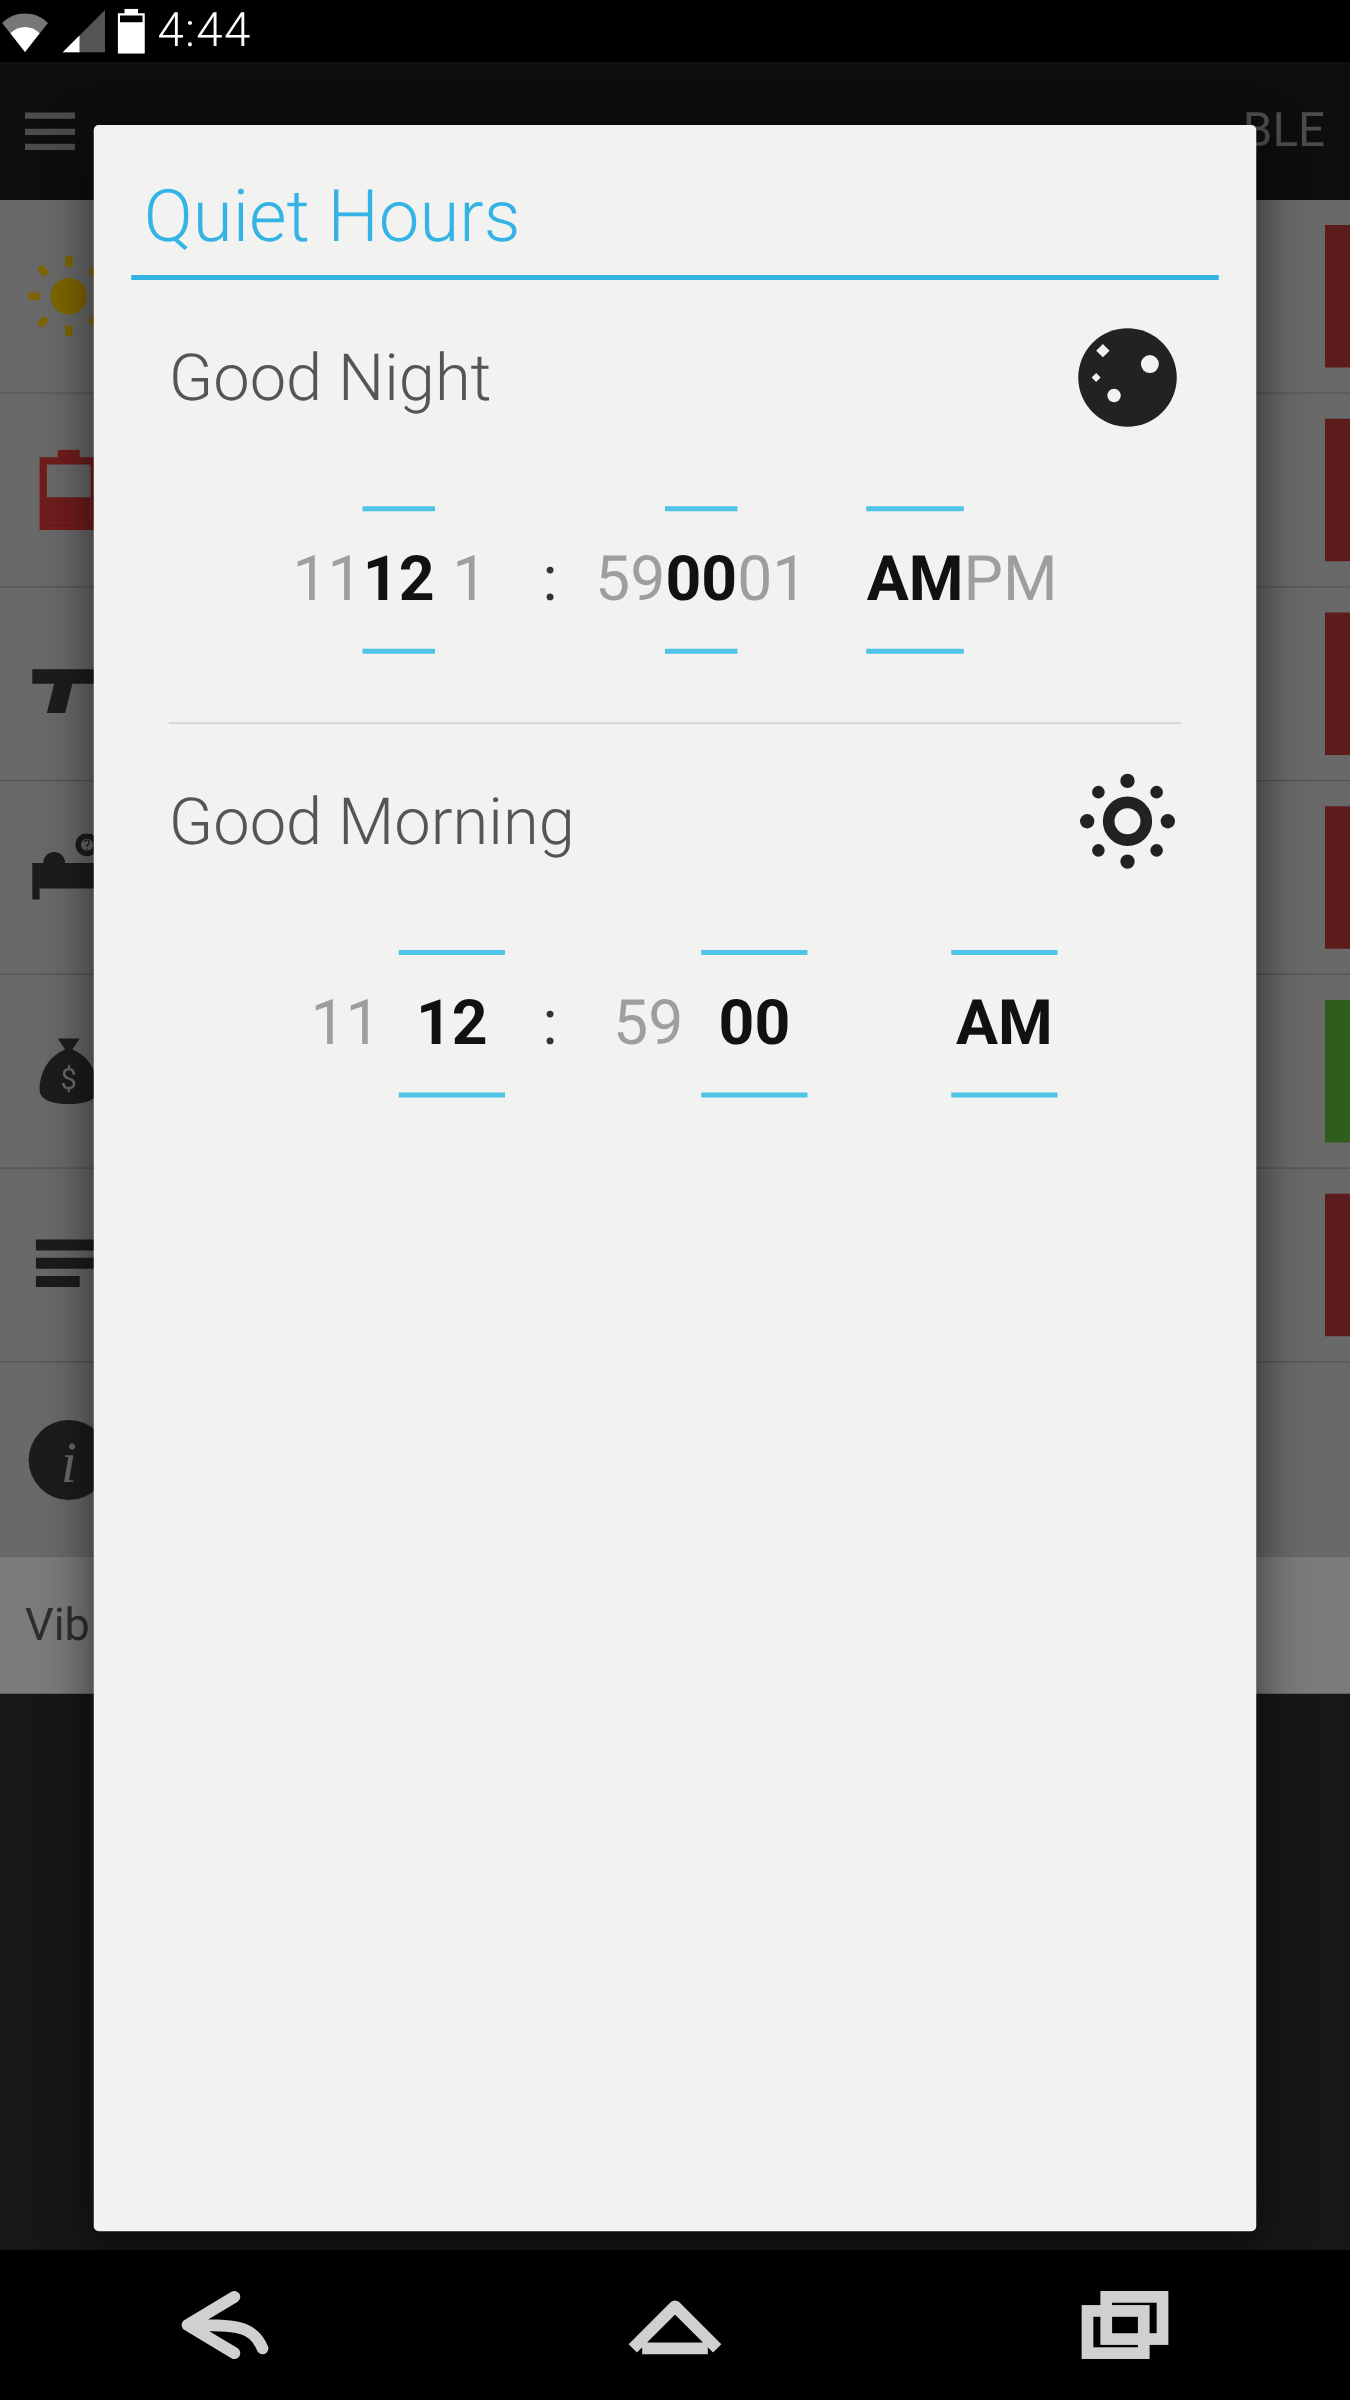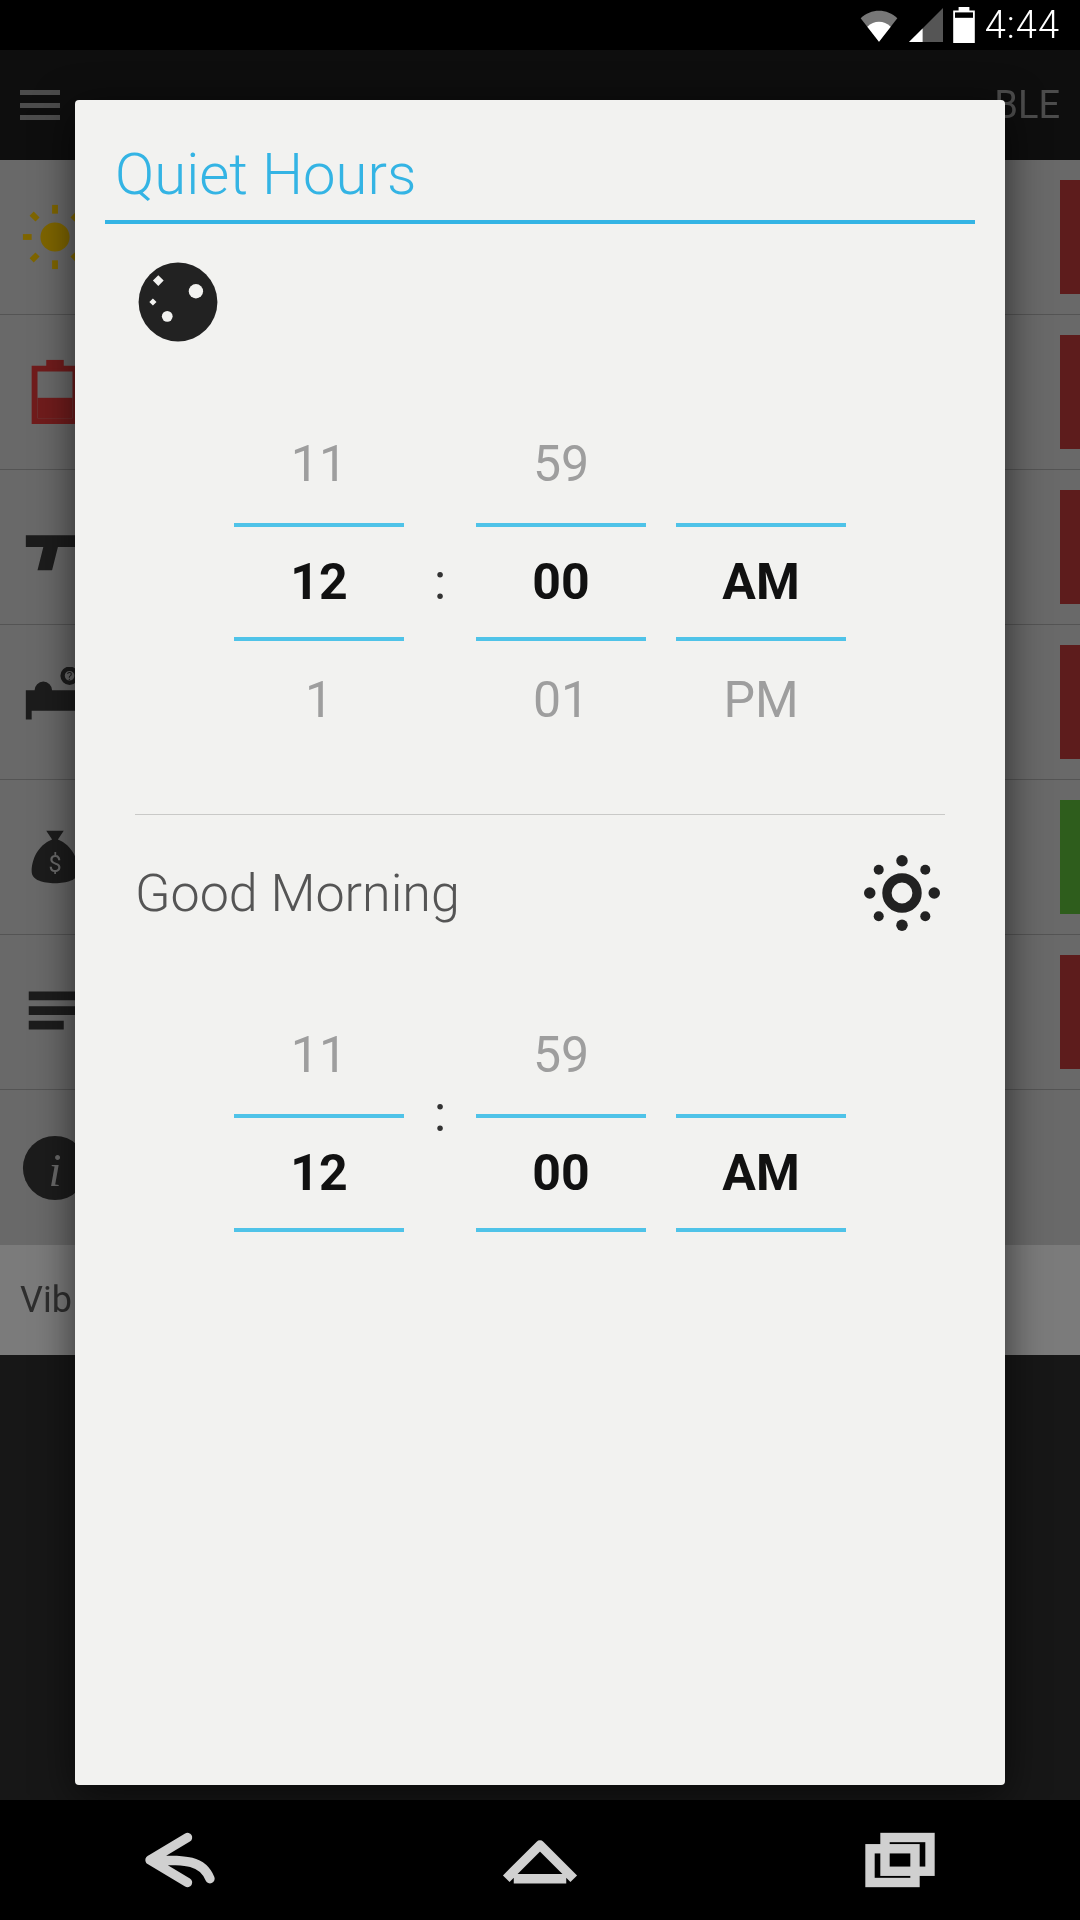--- a/index.html
+++ b/index.html
@@ -1,21 +1,21 @@
 <!DOCTYPE html>
 <html><head>
 <meta charset="utf-8">
 <style>
   * { box-sizing: border-box; margin: 0; padding: 0; }
   html, body { width: 1080px; height: 1920px; overflow: hidden; font-family: "Roboto", "Helvetica Neue", Arial, sans-serif; }
   body { background: #000; position: relative; }
 
   
   .status-bar { position: absolute; top:0; left:0; right:0; height:50px;
-    background:#000; color:#fff; display:flex; justify-content:flex-end;
+    background:#000; color:#fff; display:flex; 
     align-items:center; padding-right:20px; gap:10px; font-size:38px;
     font-weight:300; letter-spacing:1px; }
   .status-bar svg { fill:#fff; }
 
   
   .bg {
     position:absolute; top:50px; left:0; right:0; bottom:120px;
     background:#2a2a2a;
   }
   .bg-top { height:110px; background:#1a1a1a; display:flex; align-items:center;
@@ -41,21 +41,21 @@
     padding:40px 40px 12px;}
   .dialog-rule{height:4px;background:#34b4e4;margin:0 30px;}
   .section{padding:35px 60px 0 60px;}
   .sec-head{display:flex;justify-content:space-between;align-items:center;
     margin-bottom:60px;}
   .sec-title{font-size:52px;font-weight:300;color:#555;}
   .sec-head svg{width:86px;height:86px;fill:#222;}
 
   .picker{display:flex;justify-content:center;align-items:center;gap:30px;
     font-size:50px;color:#333;}
-  .col{display:flex;flex-direction:column;align-items:flex-start;width:170px;}
+  .col{display:flex;flex-direction:row;align-items:flex-start;width:170px;}
   .cell{height:118px;display:flex;align-items:center;justify-content:center;width:100%;}
   .cell.sel{color:#111;border-top:4px solid #4fc3e8;border-bottom:4px solid #4fc3e8;font-weight:bold;}
   .cell.dim{color:#9e9e9e;}
   .colon{font-size:50px;color:#333;}
 
   .sep{height:1px;background:#c9c9c7;margin:55px 60px 0;}
 
   
   .nav{position:absolute;left:0;right:0;bottom:0;height:120px;background:#000;
     display:flex;justify-content:space-around;align-items:center;}
@@ -153,20 +153,21 @@
 201</div>
 </div>
 <div class="scrim"></div>
 
 <div class="dialog">
   <div class="dialog-title">Quiet Hours</div>
   <div class="dialog-rule"></div>
 
   <div class="section">
     <div class="sec-head">
+      <div class="sec-title">Good Night</div>
       <svg viewBox="0 0 24 24">
         <circle cx="12" cy="12" r="11"></circle>
         <circle cx="17" cy="9" r="2" fill="#f2f2f0"></circle>
         <circle cx="9" cy="16" r="1.5" fill="#f2f2f0"></circle>
         <path d="M5 6l1.5 1.5L8 6 6.5 4.5zM4 12l1 1 1-1-1-1z" fill="#f2f2f0"></path>
       </svg>
     </div>
     <div class="picker">
       <div class="col">
         <div class="cell dim">11</div>

